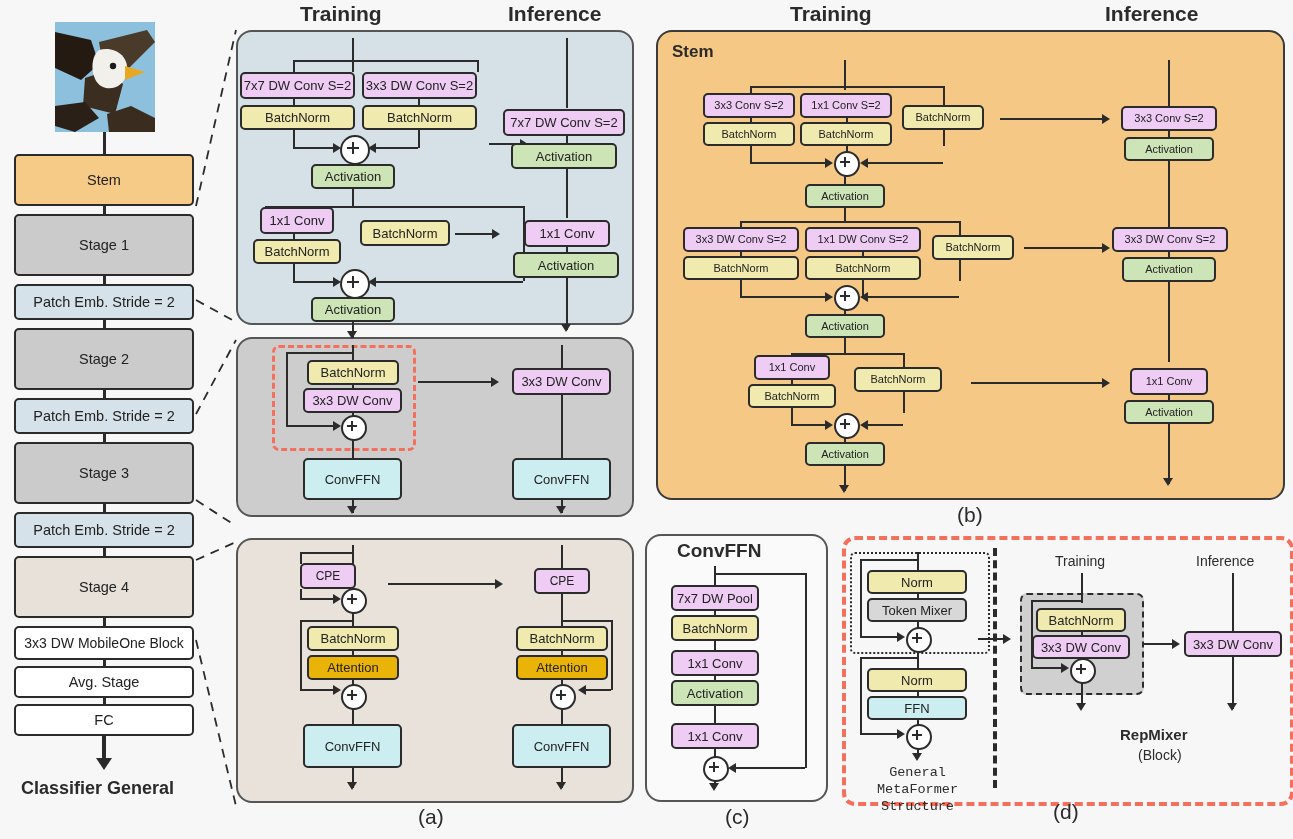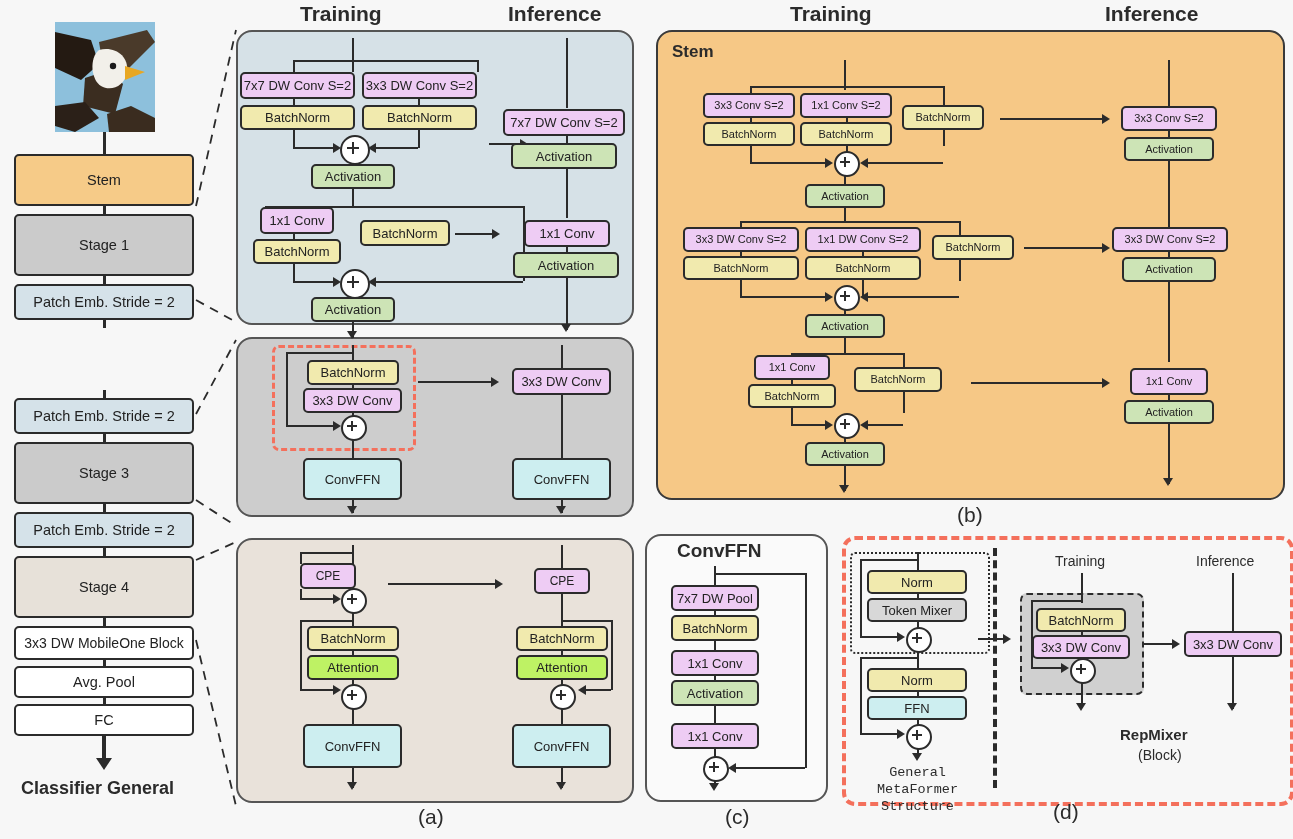--- a/index.html
+++ b/index.html
@@ -22,21 +22,21 @@
     white-space:nowrap;
     color:#222;
     z-index:6;
   }
   .node.small{font-size:13px;}
   .node.tiny{font-size:11px;}
   .conv{background:#eeccf4;}
   .bn{background:#f1eaae;}
   .act{background:#cde4b6;}
   .ffn{background:#cdeef0;}
-  .attn{background:#bef264;}
+  .attn{background:#eab308;}
   .mix{background:#d8d8d8;}
   .plain{background:#ffffff;}
   .patch{background:#d5e2e9;}
   .stagegray{background:#cbcbcb;}
   .stagebeige{background:#e7e1d9;}
   .stemorange{background:#f6cb88;}
 
   
   .panel{
     position:absolute;box-sizing:border-box;
@@ -130,20 +130,23 @@
   <div class="node stagegray" style="left:14px;top:214px;width:180px;height:62px;font-size:14.5px;">
     <span>Stage 1</span>
   </div>
   <div class="ln lv thick" style="left:103px;top:276px;height:8px;"></div>
 
   <div class="node patch" style="left:14px;top:284px;width:180px;height:36px;font-size:14.5px;">
     <span>Patch Emb. Stride = 2</span>
   </div>
   <div class="ln lv thick" style="left:103px;top:320px;height:8px;"></div>
 
+  <div class="node stagegray" style="left:14px;top:328px;width:180px;height:62px;font-size:14.5px;">
+    <span>Stage 2</span>
+  </div>
   <div class="ln lv thick" style="left:103px;top:390px;height:8px;"></div>
 
   <div class="node patch" style="left:14px;top:398px;width:180px;height:36px;font-size:14.5px;">
     <span>Patch Emb. Stride = 2</span>
   </div>
   <div class="ln lv thick" style="left:103px;top:434px;height:8px;"></div>
 
   <div class="node stagegray" style="left:14px;top:442px;width:180px;height:62px;font-size:14.5px;">
     <span>Stage 3</span>
   </div>
@@ -158,21 +161,21 @@
     <span>Stage 4</span>
   </div>
   <div class="ln lv thick" style="left:103px;top:618px;height:8px;"></div>
 
   <div class="node plain" style="left:14px;top:626px;width:180px;height:34px;font-size:14px;">
     <span>3x3 DW MobileOne Block</span>
   </div>
   <div class="ln lv thick" style="left:103px;top:660px;height:6px;"></div>
 
   <div class="node plain" style="left:14px;top:666px;width:180px;height:32px;font-size:14.5px;">
-    <span>Avg. Pool</span>
+    <span>Avg. Stage</span>
   </div>
   <div class="ln lv thick" style="left:103px;top:698px;height:6px;"></div>
 
   <div class="node plain" style="left:14px;top:704px;width:180px;height:32px;font-size:14.5px;">
     <span>FC</span>
   </div>
   <div class="ln lv thick" style="left:102px;top:736px;height:26px;width:4px;"></div>
   <div class="arrD big" style="left:96px;top:758px;"></div>
   <div class="classout" style="left:21px;top:778px;">Classifier General</div>
 

